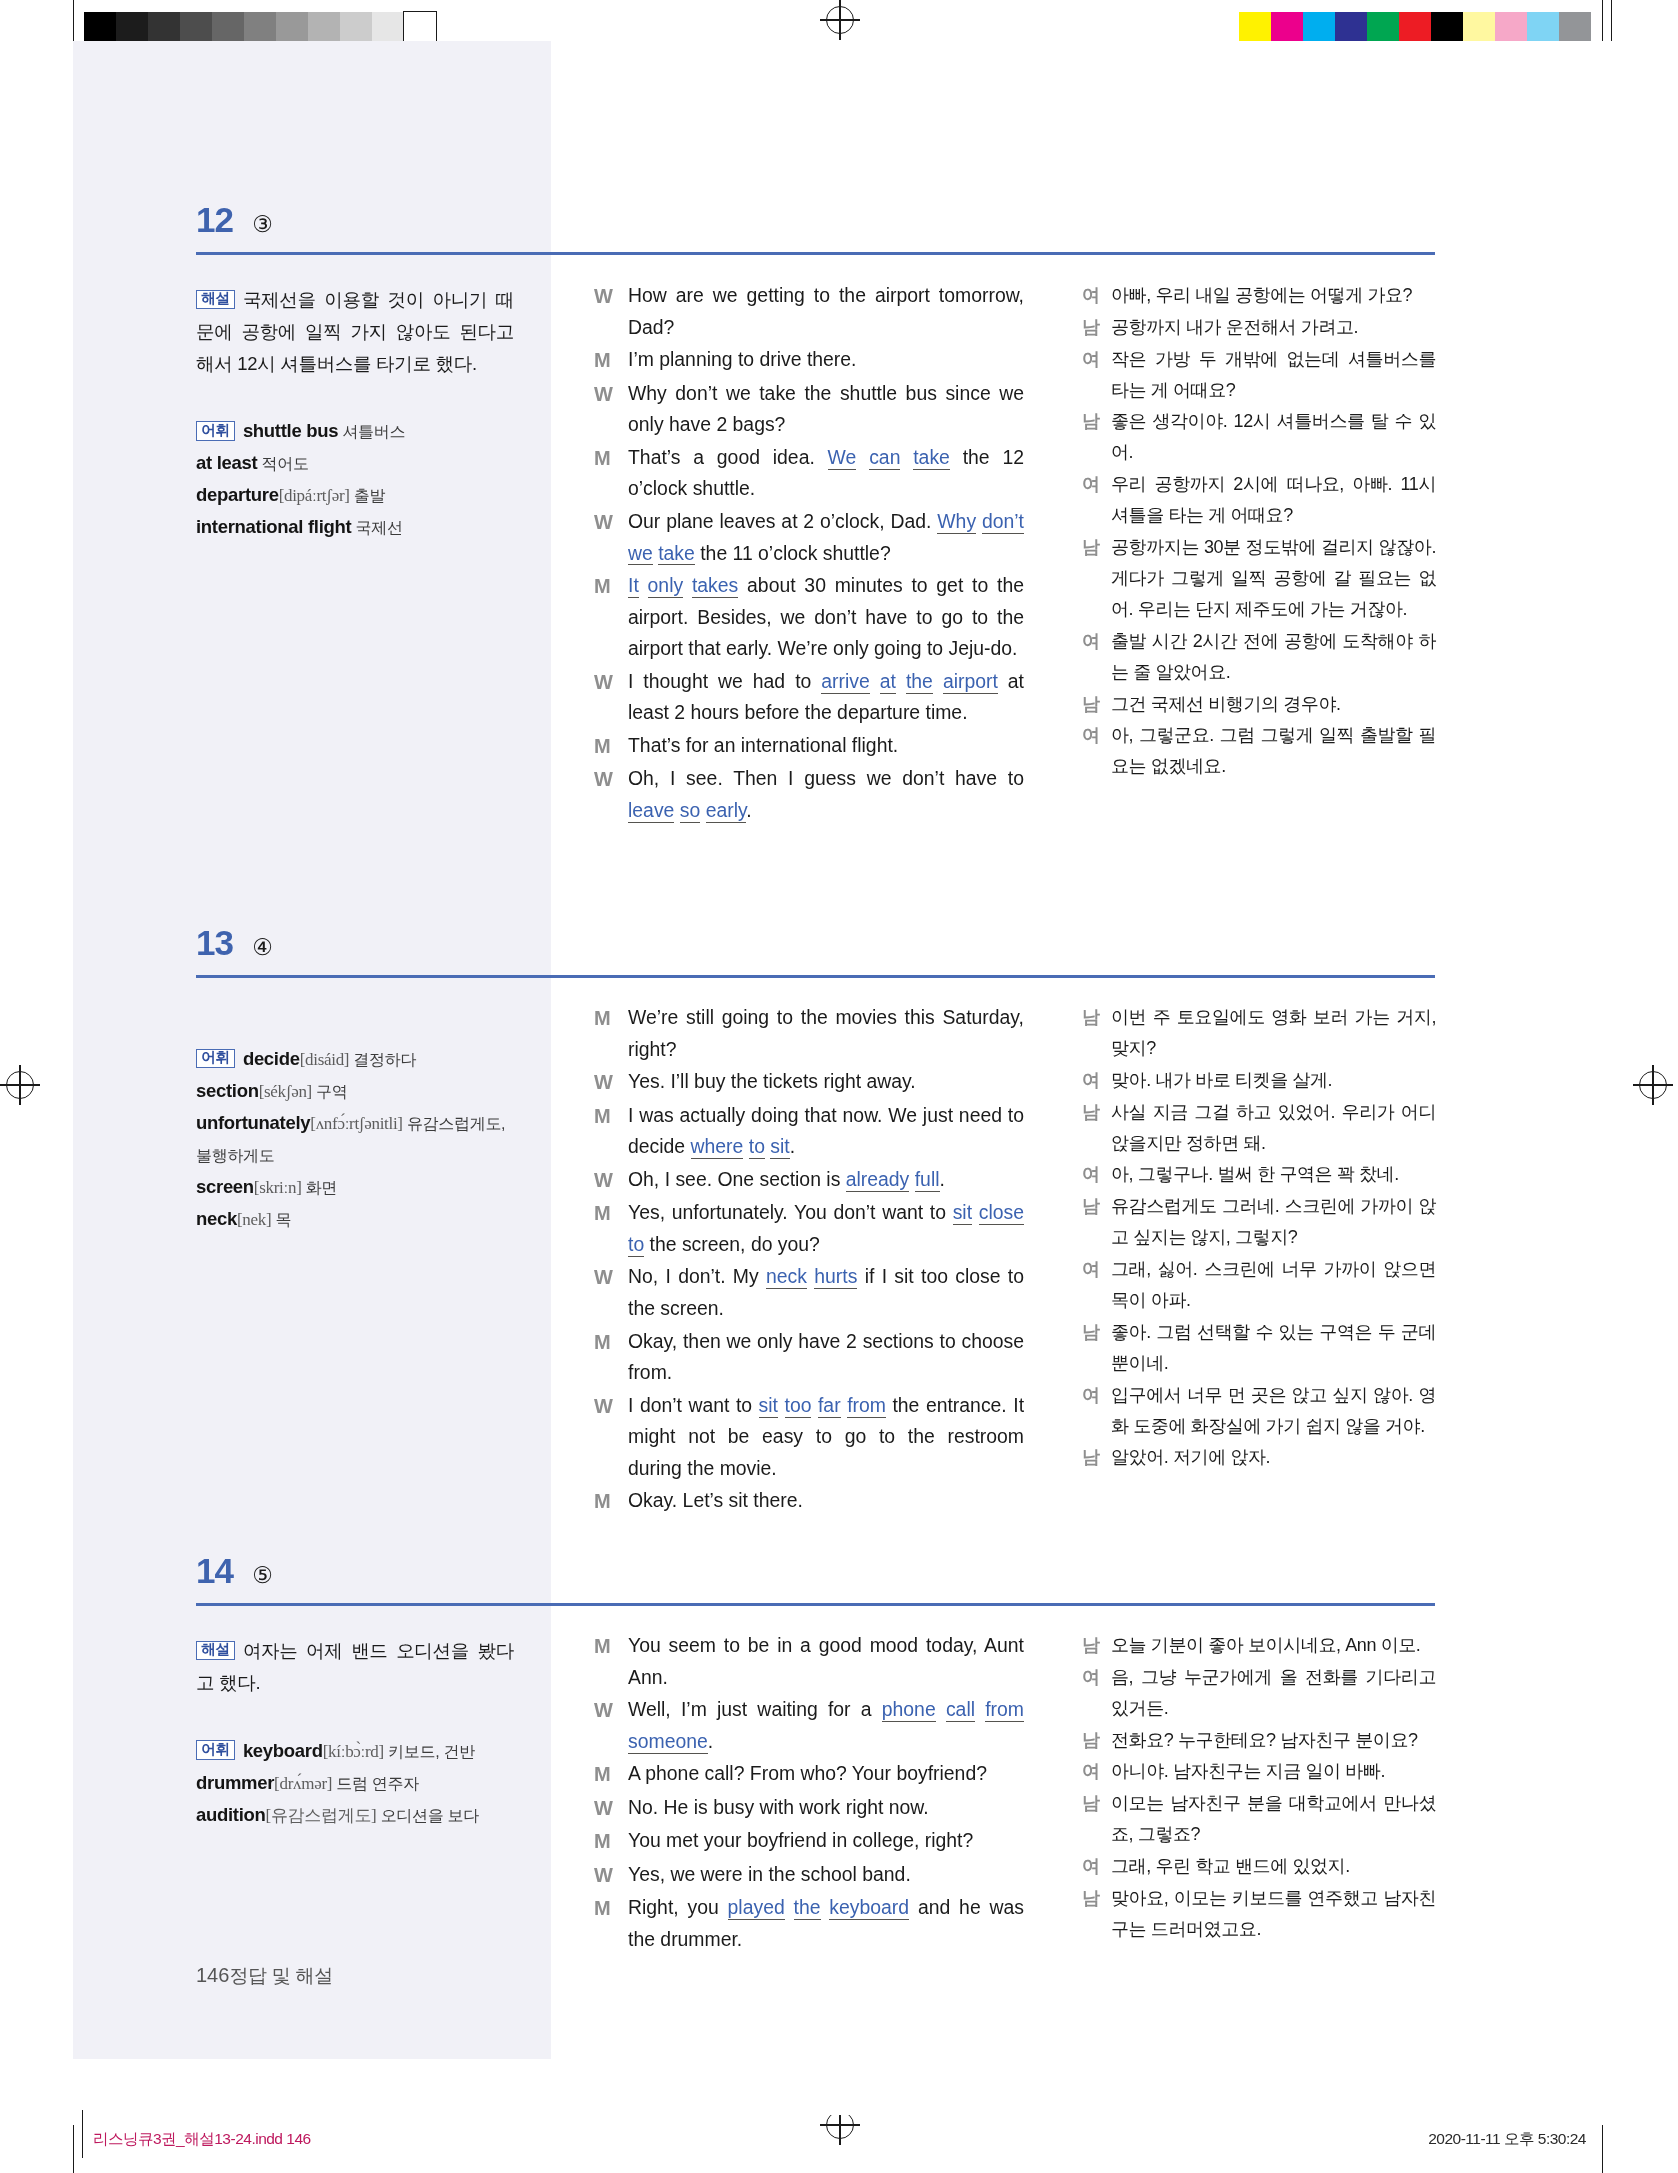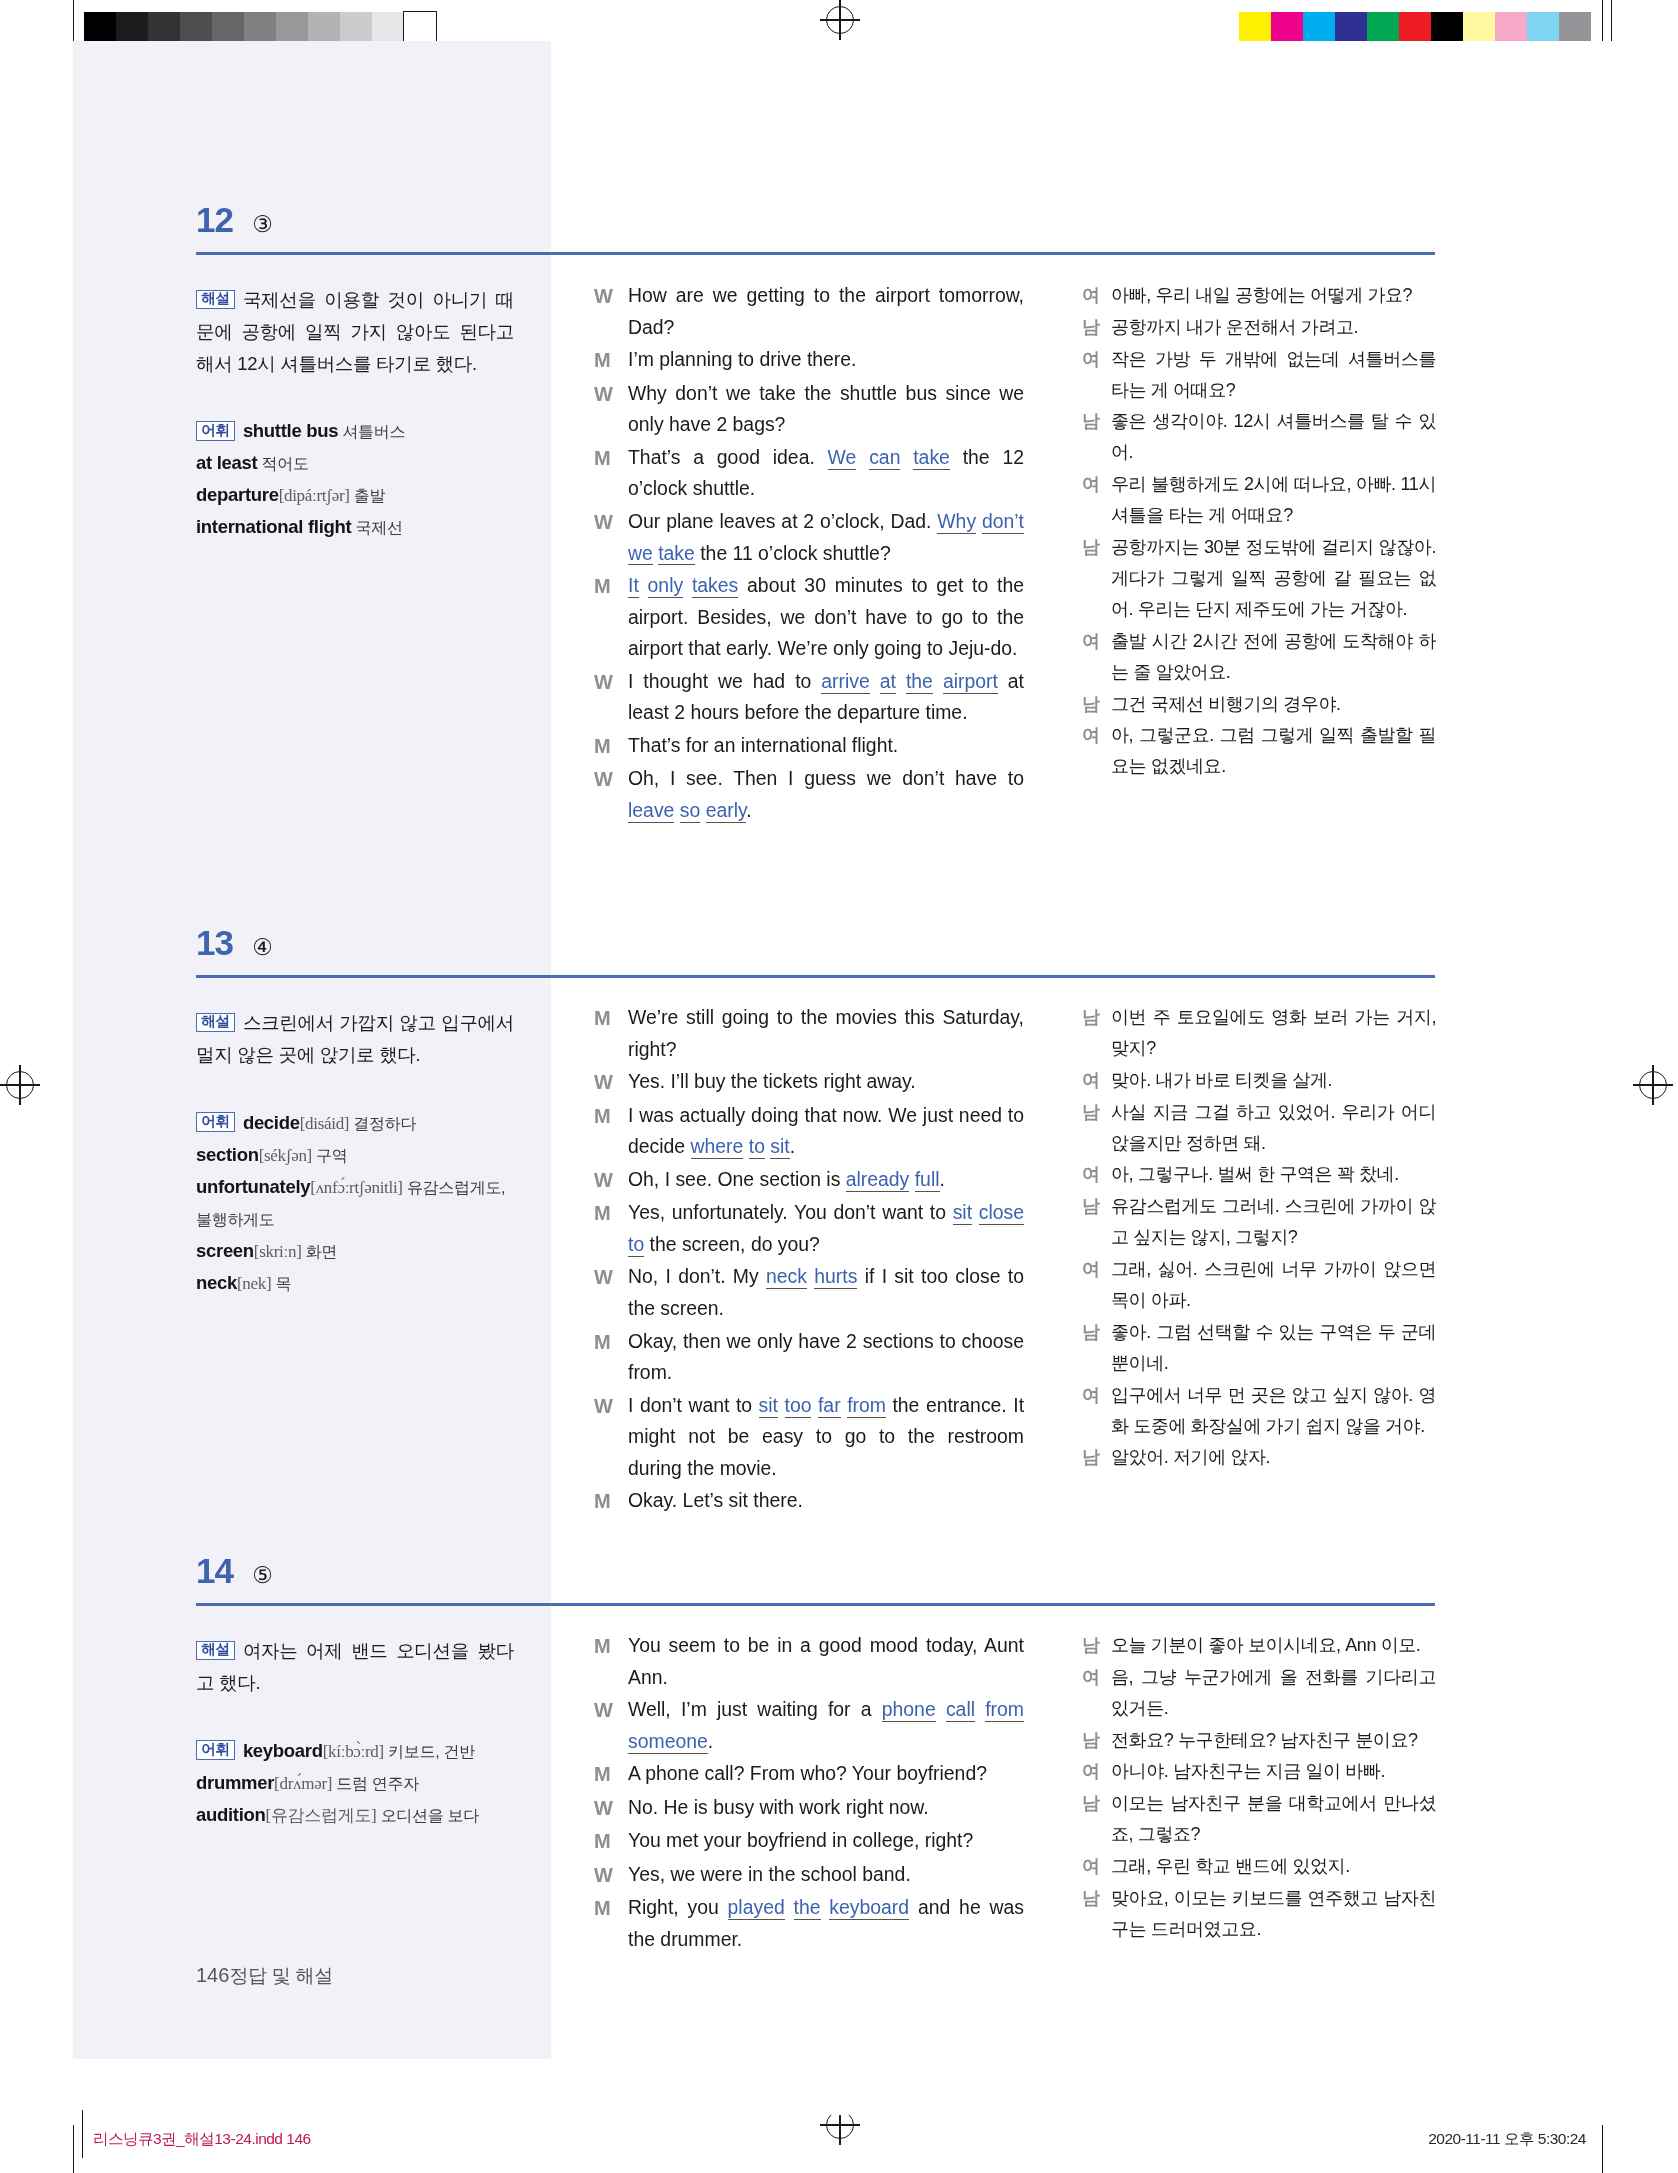--- a/index.html
+++ b/index.html
@@ -221,21 +221,21 @@
       <div class="kline">
         <div class="kspk">여</div>
         <div class="kutt">작은 가방 두 개밖에 없는데 셔틀버스를 타는 게 어때요?</div>
       </div>
       <div class="kline">
         <div class="kspk">남</div>
         <div class="kutt">좋은 생각이야. 12시 셔틀버스를 탈 수 있어.</div>
       </div>
       <div class="kline">
         <div class="kspk">여</div>
-        <div class="kutt">우리 불행하게도 2시에 떠나요, 아빠. 11시 셔틀을 타는 게 어때요?</div>
+        <div class="kutt">우리 공항까지 2시에 떠나요, 아빠. 11시 셔틀을 타는 게 어때요?</div>
       </div>
       <div class="kline">
         <div class="kspk">남</div>
         <div class="kutt">공항까지는 30분 정도밖에 걸리지 않잖아. 게다가 그렇게 일찍 공항에 갈 필요는 없어. 우리는 단지 제주도에 가는 거잖아.</div>
       </div>
       <div class="kline">
         <div class="kspk">여</div>
         <div class="kutt">출발 시간 2시간 전에 공항에 도착해야 하는 줄 알았어요.</div>
       </div>
       <div class="kline">
@@ -246,21 +246,20 @@
         <div class="kspk">여</div>
         <div class="kutt">아, 그렇군요. 그럼 그렇게 일찍 출발할 필요는 없겠네요.</div>
       </div>
     </div>
     <div class="qhead" style="top: 925px;">
       <span class="qnum">13</span>
       <span class="qans">④</span>
     </div>
     <div class="qrule" style="top: 975px;"></div>
     <div class="leftcol" style="top: 1007px;">
-      <div class="ko-expl"><span class="tag">해설</span>스크린에서 가깝지 않고 입구에서 멀지 않은 곳에 앉기로 했다.</div>
       <div style="height: 36px;"></div>
       <div class="vocab"><span class="tag">어휘</span><span><span class="w">decide</span><span class="ipa">[disáid]</span><span class="ko"> 결정하다</span></span><br><span><span class="w">section</span><span class="ipa">[sékʃən]</span><span class="ko"> 구역</span></span><br><span><span class="w">unfortunately</span><span class="ipa">[ʌnfɔ́ːrtʃənitli]</span><span class="ko"> 유감스럽게도, 불행하게도</span></span><br><span><span class="w">screen</span><span class="ipa">[skriːn]</span><span class="ko"> 화면</span></span><br><span><span class="w">neck</span><span class="ipa">[nek]</span><span class="ko"> 목</span></span></div>
     </div>
     <div class="midcol" style="top: 1002px;">
       <div class="line">
         <div class="spk">M</div>
         <div class="utt">We’re still going to the movies this Saturday, right?</div>
       </div>
       <div class="line">
         <div class="spk">W</div>

